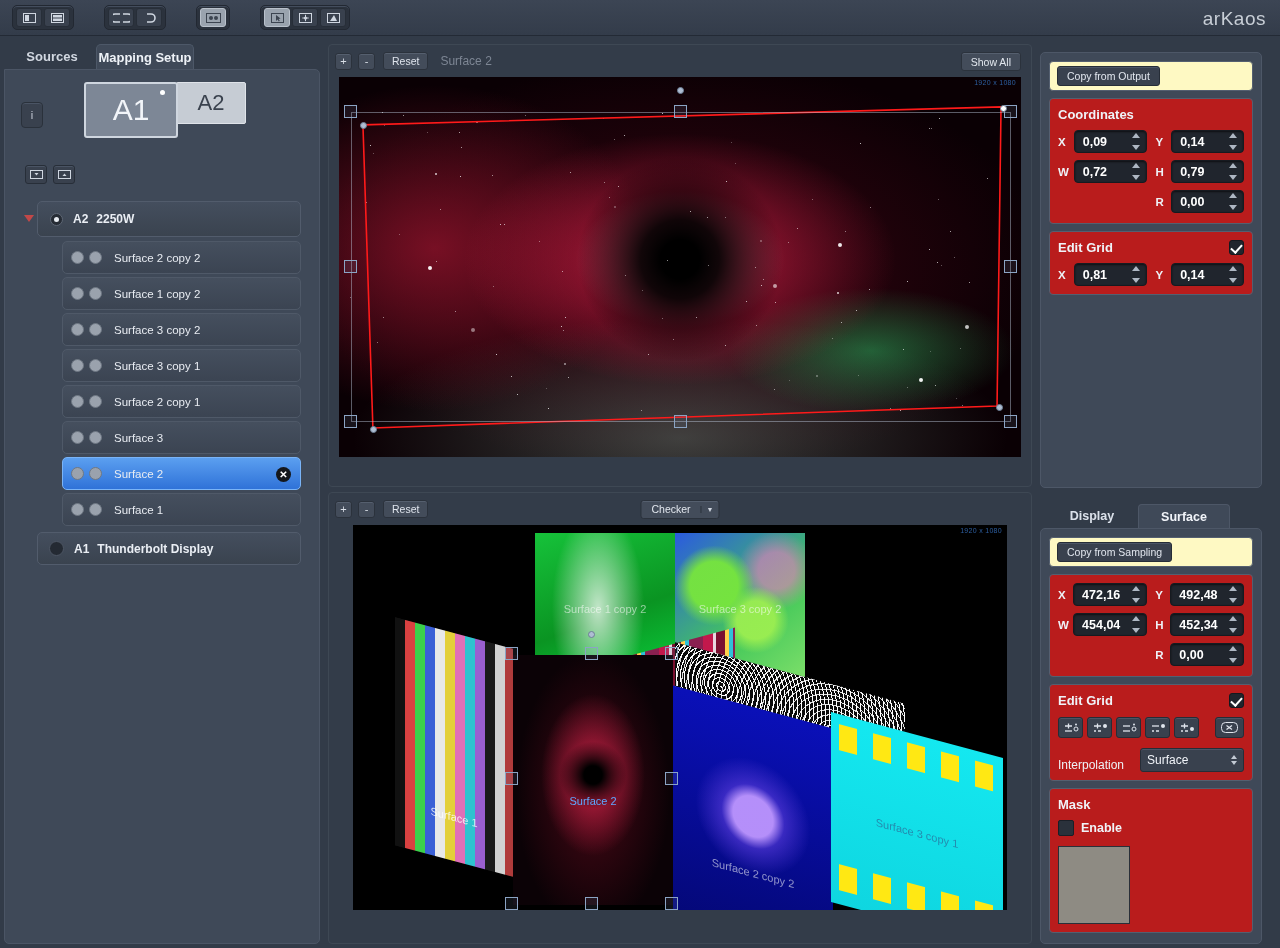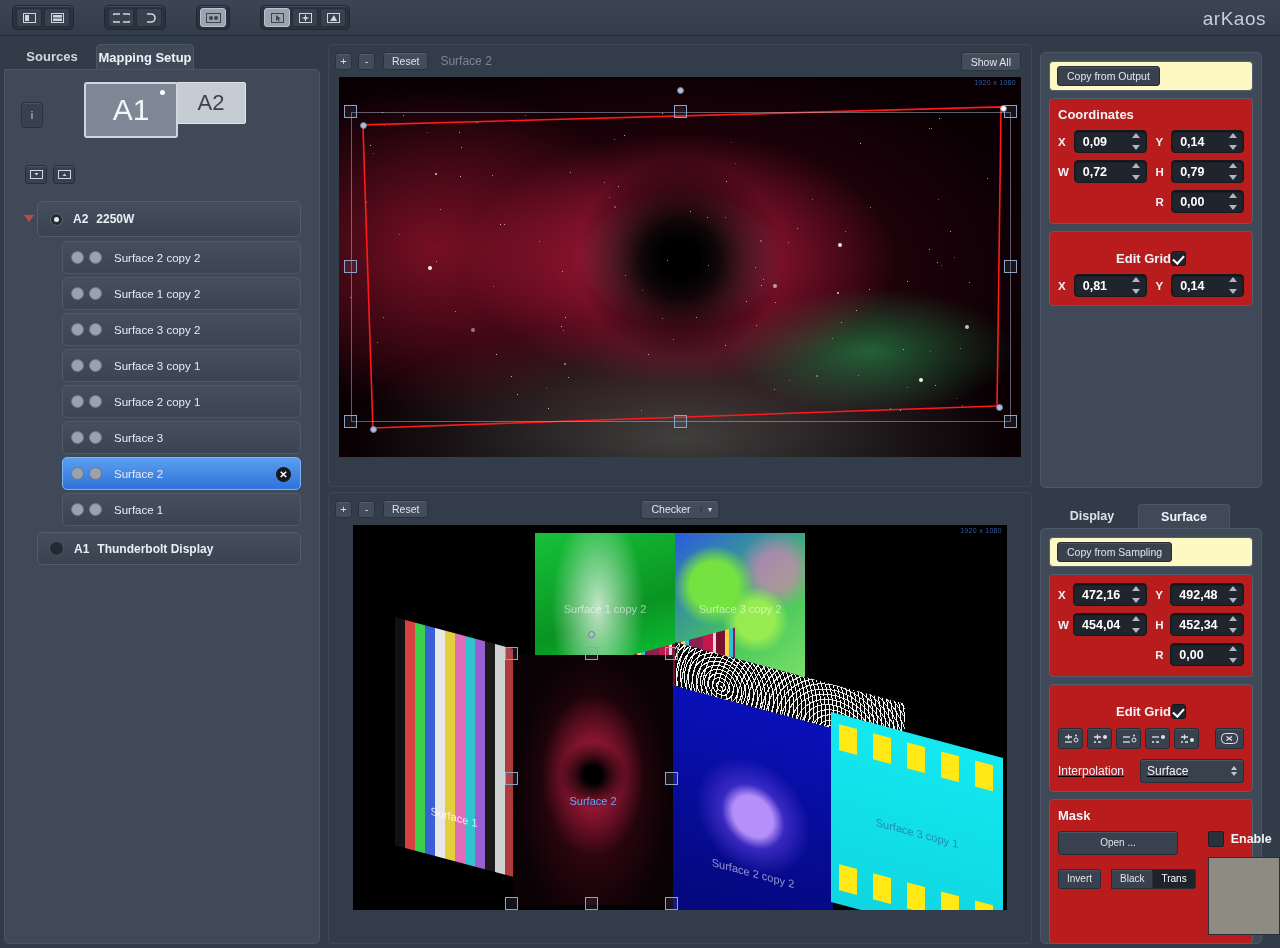--- a/index.html
+++ b/index.html
@@ -268,29 +268,29 @@
   .spin .arrows b.dn { border-top:5px solid #aeb7c3; }
   .gap8 { width:9px; }
   .chk {
     width:15px;height:15px;background:#20252d;border:1px solid #14181e;
     border-radius:3px; position:relative; cursor:pointer;
   }
   .chk.on::after {
     content:""; position:absolute; left:3px; top:1px; width:5px; height:9px;
     border:solid #fff; border-width:0 2.5px 2.5px 0; transform:rotate(42deg);
   }
-  .row-between { display:flex; align-items:center; justify-content:center;margin-top:11px; }
+  .row-between { display:flex; align-items:center; justify-content:space-between; }
   .grid-btns { display:flex; gap:4px; margin:9px 0 10px; }
   .gb {
     width:26px;height:21px;background:#39414e;border:1px solid #262d37;border-radius:3px;
     display:flex;align-items:center;justify-content:center;cursor:pointer;
     box-shadow: inset 0 1px 0 #4b5566;
   }
   .gb.sep { margin-left:12px; width:30px; }
-  .interp-row { display:flex; align-items:center; justify-content:space-between;text-decoration:underline; }
+  .interp-row { display:flex; align-items:flex-end; justify-content:space-between; }
   .interp-lab { font-size:12px; color:#eef2f7; }
   .sel-box {
     width:104px;height:24px;background:#39414e;border:1px solid #262d37;
     border-radius:3px; display:flex;align-items:center;justify-content:space-between;
     padding:0 6px; cursor:pointer; box-shadow: inset 0 1px 0 #4b5566;
   }
   .sel-box span { font-size:12px; color:#f0f3f8; }
   .sel-arrows { display:flex;flex-direction:column;gap:2px; }
   .sel-arrows b { width:0;height:0;border-left:3.5px solid transparent;border-right:3.5px solid transparent; }
   .sel-arrows b.up { border-bottom:4px solid #c3cad4; }
@@ -956,28 +956,20 @@
               <b class="up"></b>
               <b class="dn"></b>
             </span>
         </span>
       </div>
     </div>
 
     <div class="group-box">
       <div class="gb-title">Mask</div>
       <div style="display:flex; gap:12px;">
-        <div style="flex:0 0 auto;">
-          <div class="mask-open">Open ...</div>
-          <div class="seg" style="margin-top:14px;">
-            <div class="s" style="border-radius:3px; margin-right:10px;">Invert</div>
-            <div class="s">Black</div>
-            <div class="s on">Trans</div>
-          </div>
-        </div>
         <div style="flex:1;">
           <div class="enable-wrap">
             <span class="enable-box"></span>
             <span class="enable-lab">Enable</span>
           </div>
           <div class="mask-thumb" style="margin-top:10px;"></div>
         </div>
       </div>
     </div>
   </div>

